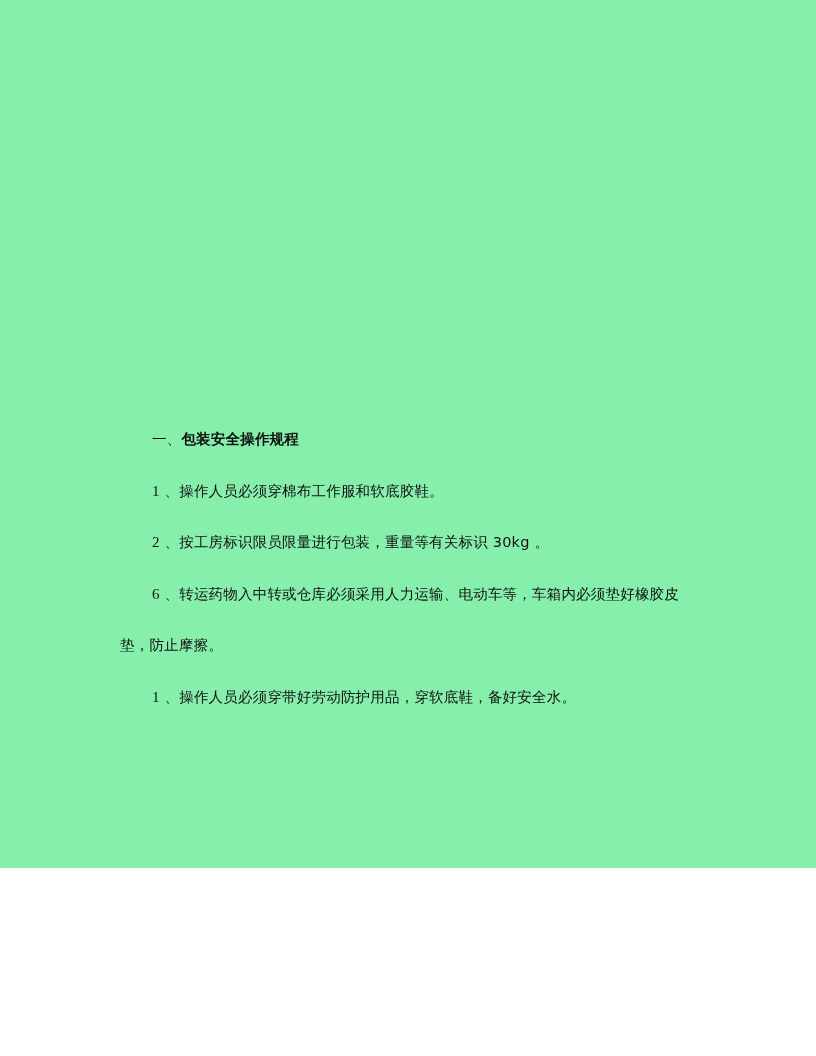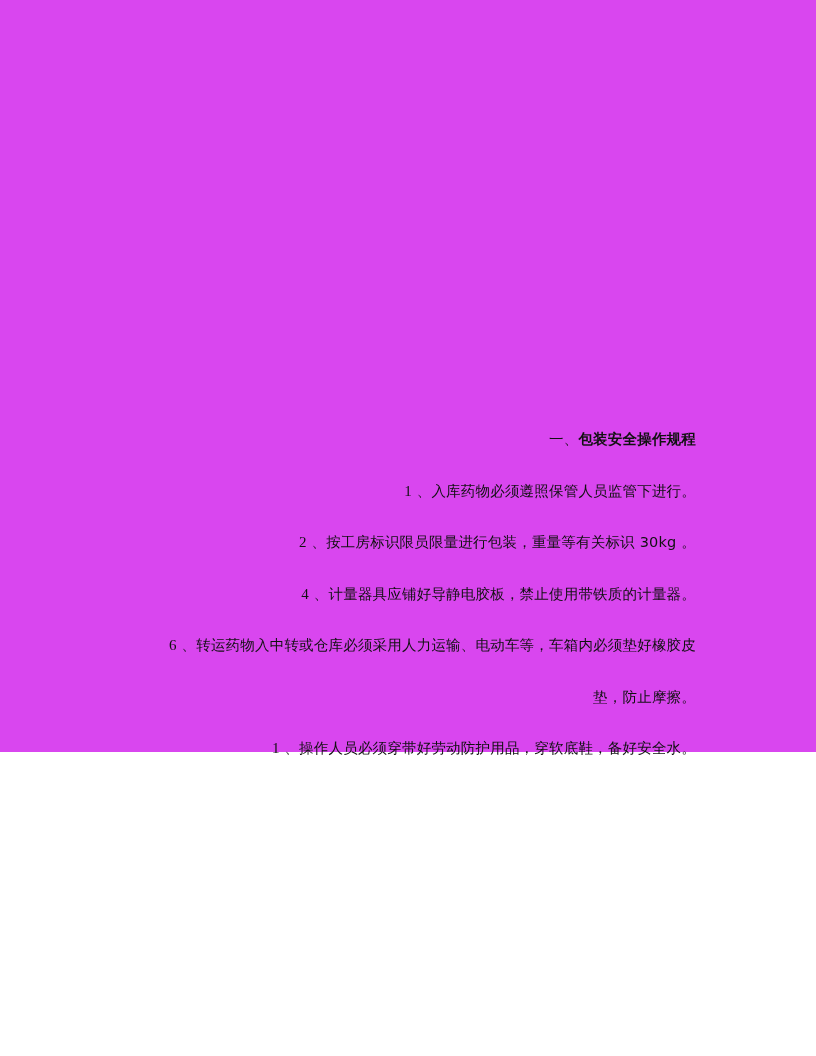--- a/index.html
+++ b/index.html
@@ -13,23 +13,22 @@
       position: relative;
       overflow: hidden;
       font-family: "DejaVu Sans", "Liberation Sans", sans-serif;
       color: #111111;
     }
     .page {
       position: absolute;
       left: 0;
       top: 0;
       width: 816px;
-      height: 752px;
-      background: #d946ef;
-      text-align: right;
+      height: 868px;
+      background: #86efac;
     }
     .content {
       position: absolute;
       left: 120px;
       top: 414px;
       width: 576px;
     }
     .para {
       font-size: 14.5px;
       line-height: 51.5px;
@@ -55,26 +54,25 @@
     }
   </style>
 </head>
 <body>
 
 <div class="page">
   <div class="content">
 
     <p class="para heading"><span>一、</span><span class="title-bold">包装安全操作规程</span></p>
 
-    <p class="para"><span class="num">1</span><span> 、</span><span>入库药物必须遵照保管人员监管下进行。</span></p>
+    <p class="para"><span class="num">1</span><span> 、</span><span>操作人员必须穿棉布工作服和软底胶鞋。</span></p>
 
     <p class="para"><span class="num">2</span><span> 、</span><span>按工房标识限员限量进行包装，重量等有关标识 30kg 。</span></p>
 
 
-    <p class="para"><span class="num">4</span><span> 、</span><span>计量器具应铺好导静电胶板，禁止使用带铁质的计量器。</span></p>
 
 
     <p class="para item6"><span class="num">6</span><span> 、</span><span>转运药物入中转或仓库必须采用人力运输、电动车等，车箱内必须垫好橡胶皮垫，防止摩擦。</span></p>
 
 
 
     <p class="para"><span class="num">1</span><span> 、</span><span>操作人员必须穿带好劳动防护用品，穿软底鞋，备好安全水。</span></p>
 
   </div>
 </div>

